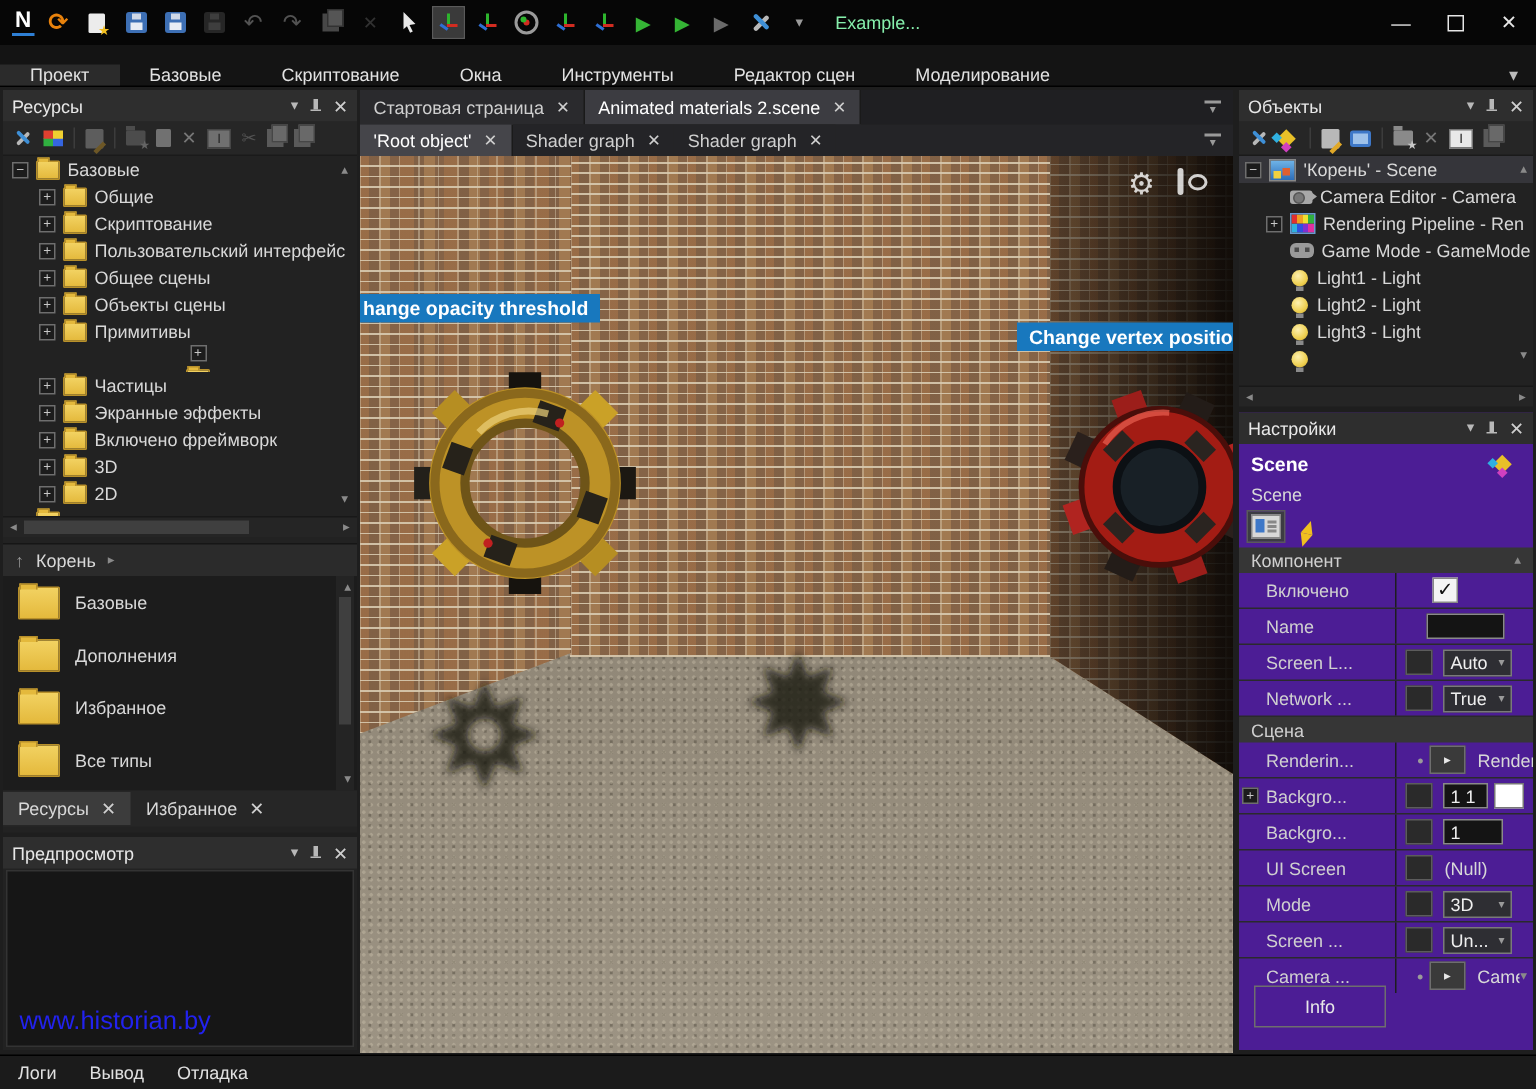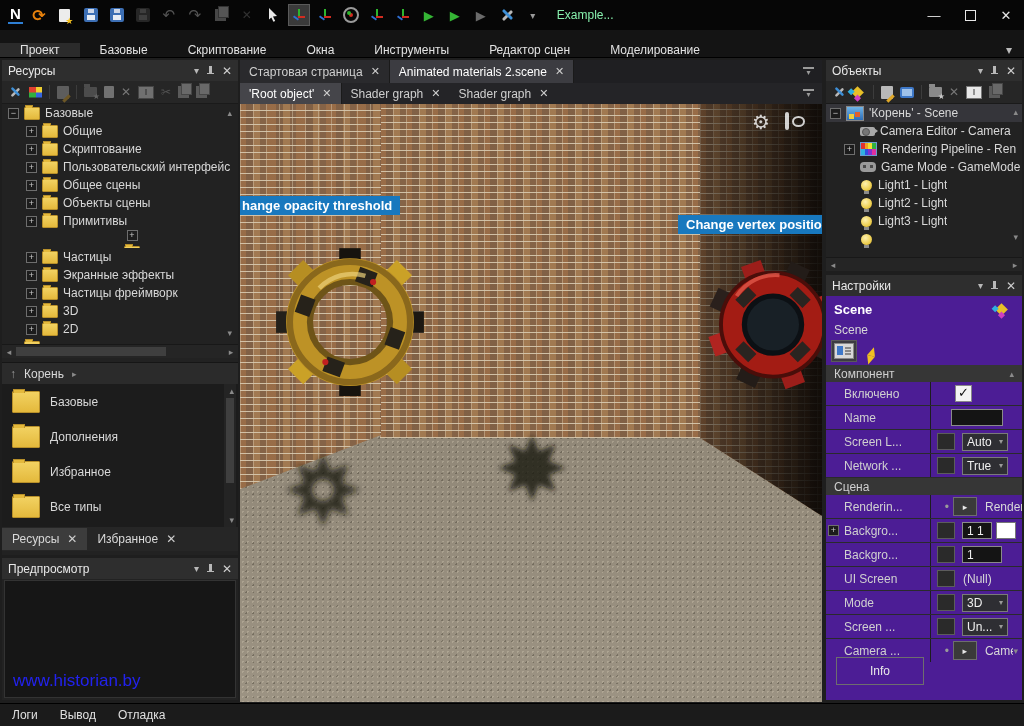--- a/index.html
+++ b/index.html
@@ -314,21 +314,21 @@
         <span class="nowrap">Частицы</span>
       </div>
     <div class="trow" style="padding-left:24px;">
         <span class="exp plus"></span>
         <span class="fold"></span>
         <span class="nowrap">Экранные эффекты</span>
       </div>
     <div class="trow" style="padding-left:24px;">
         <span class="exp plus"></span>
         <span class="fold"></span>
-        <span class="nowrap">Частицы фреймворк</span>
+        <span class="nowrap">Включено фреймворк</span>
       </div>
     <div class="trow" style="padding-left:24px;">
         <span class="exp plus"></span>
         <span class="fold"></span>
         <span class="nowrap">3D</span>
       </div>
     <div class="trow" style="padding-left:24px;">
         <span class="exp plus"></span>
         <span class="fold"></span>
         <span class="nowrap">2D</span>

